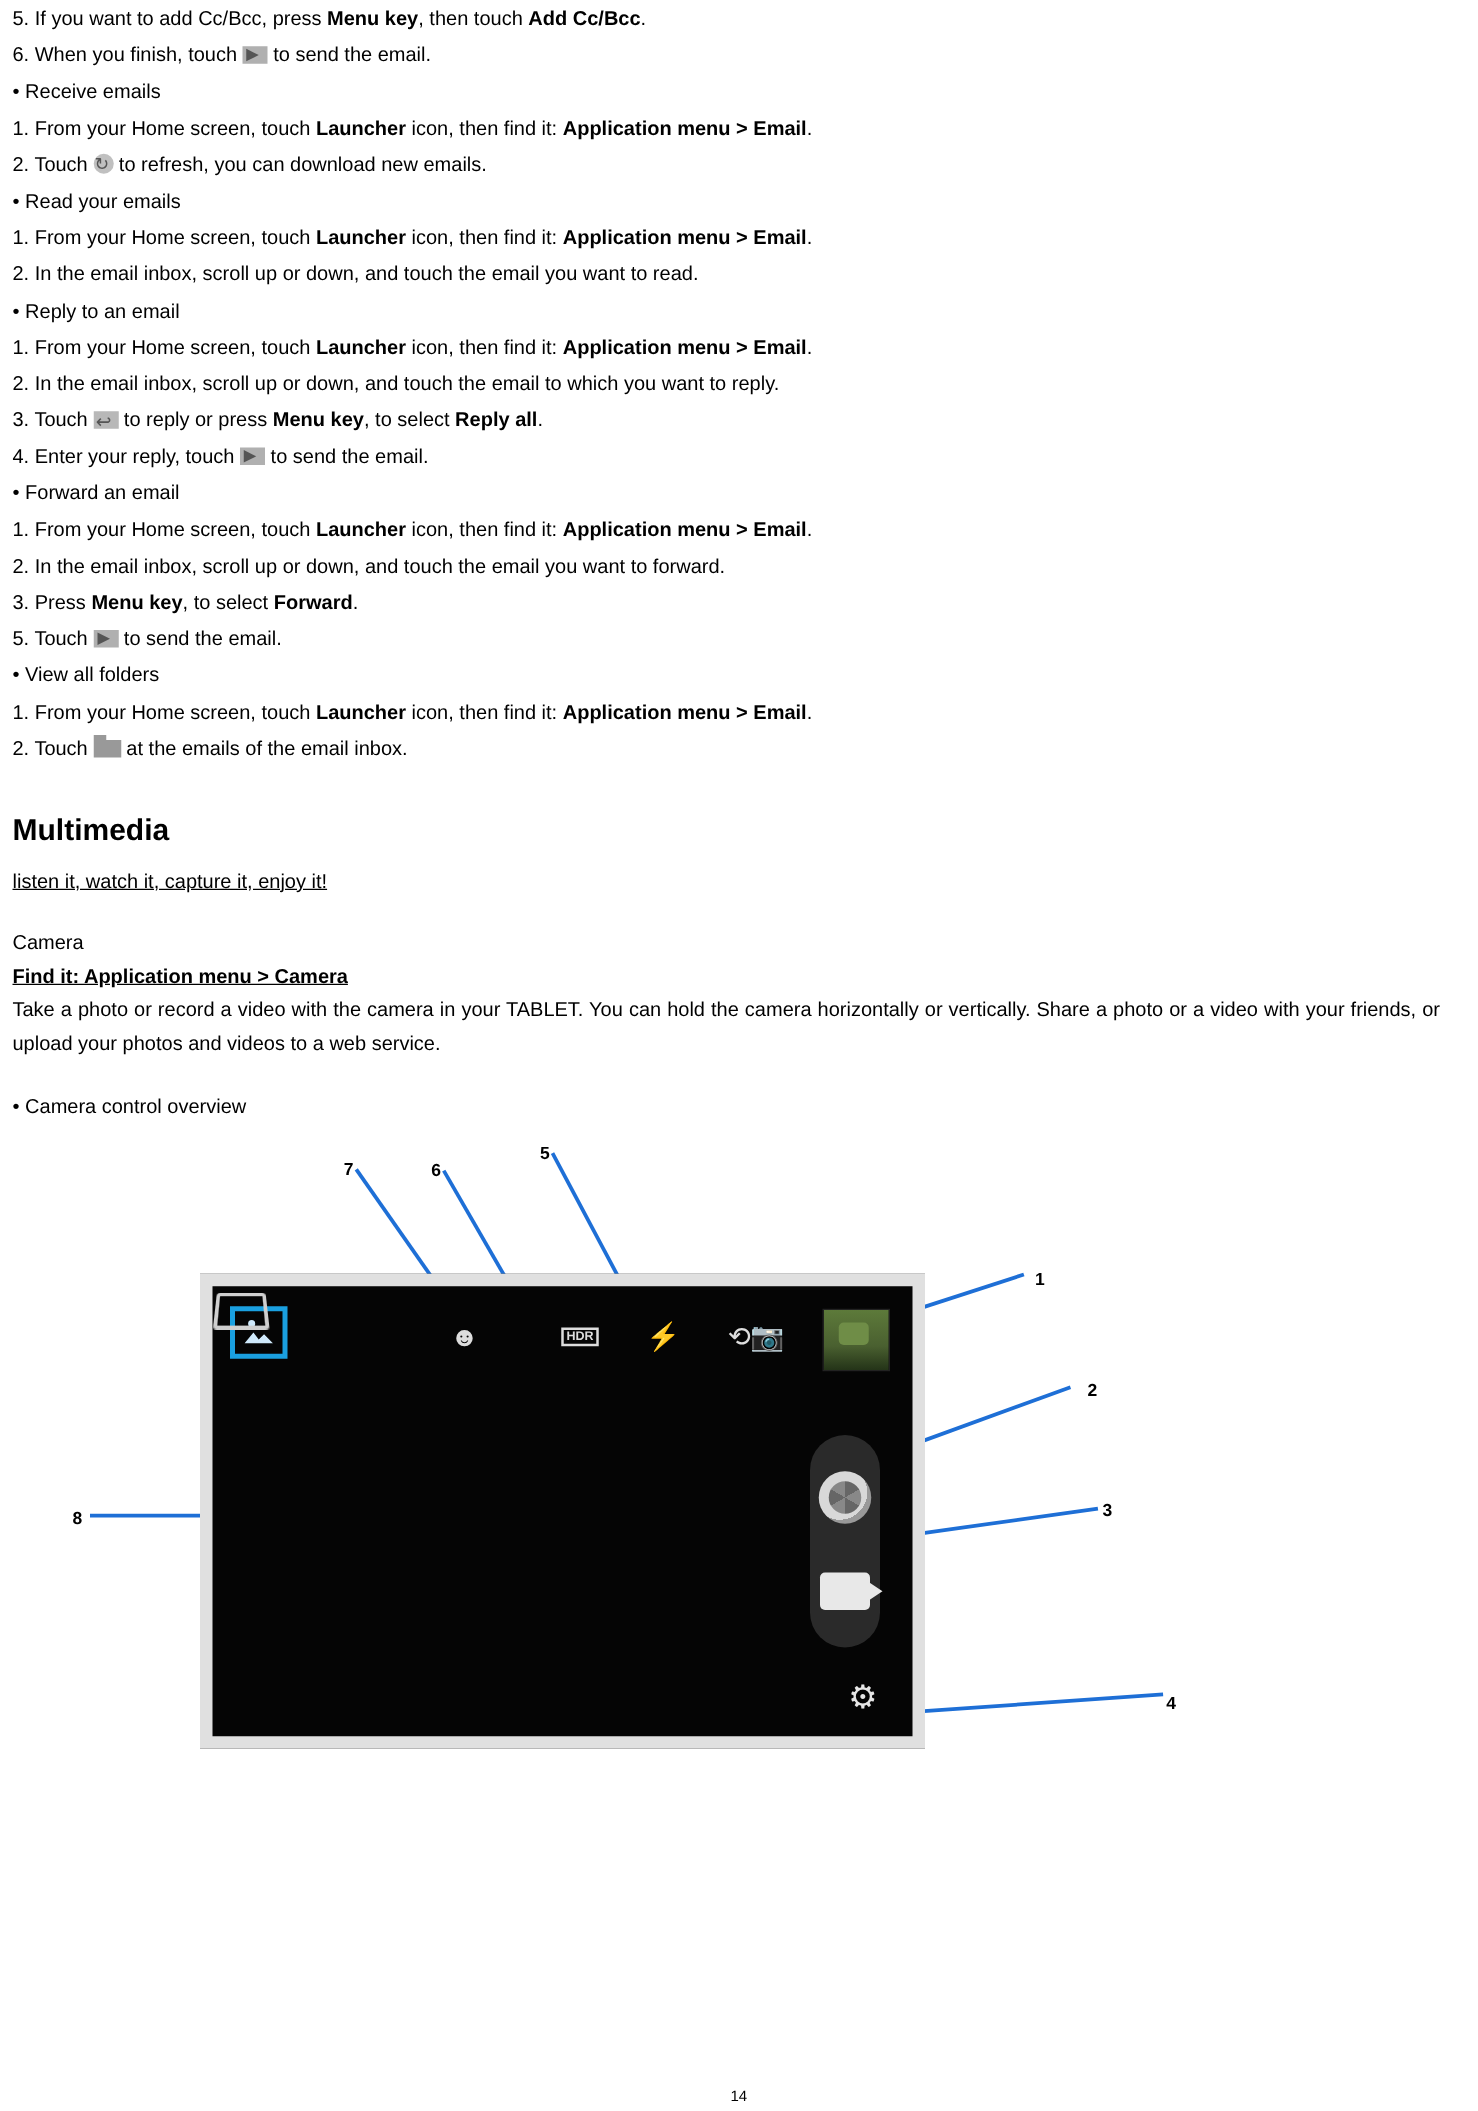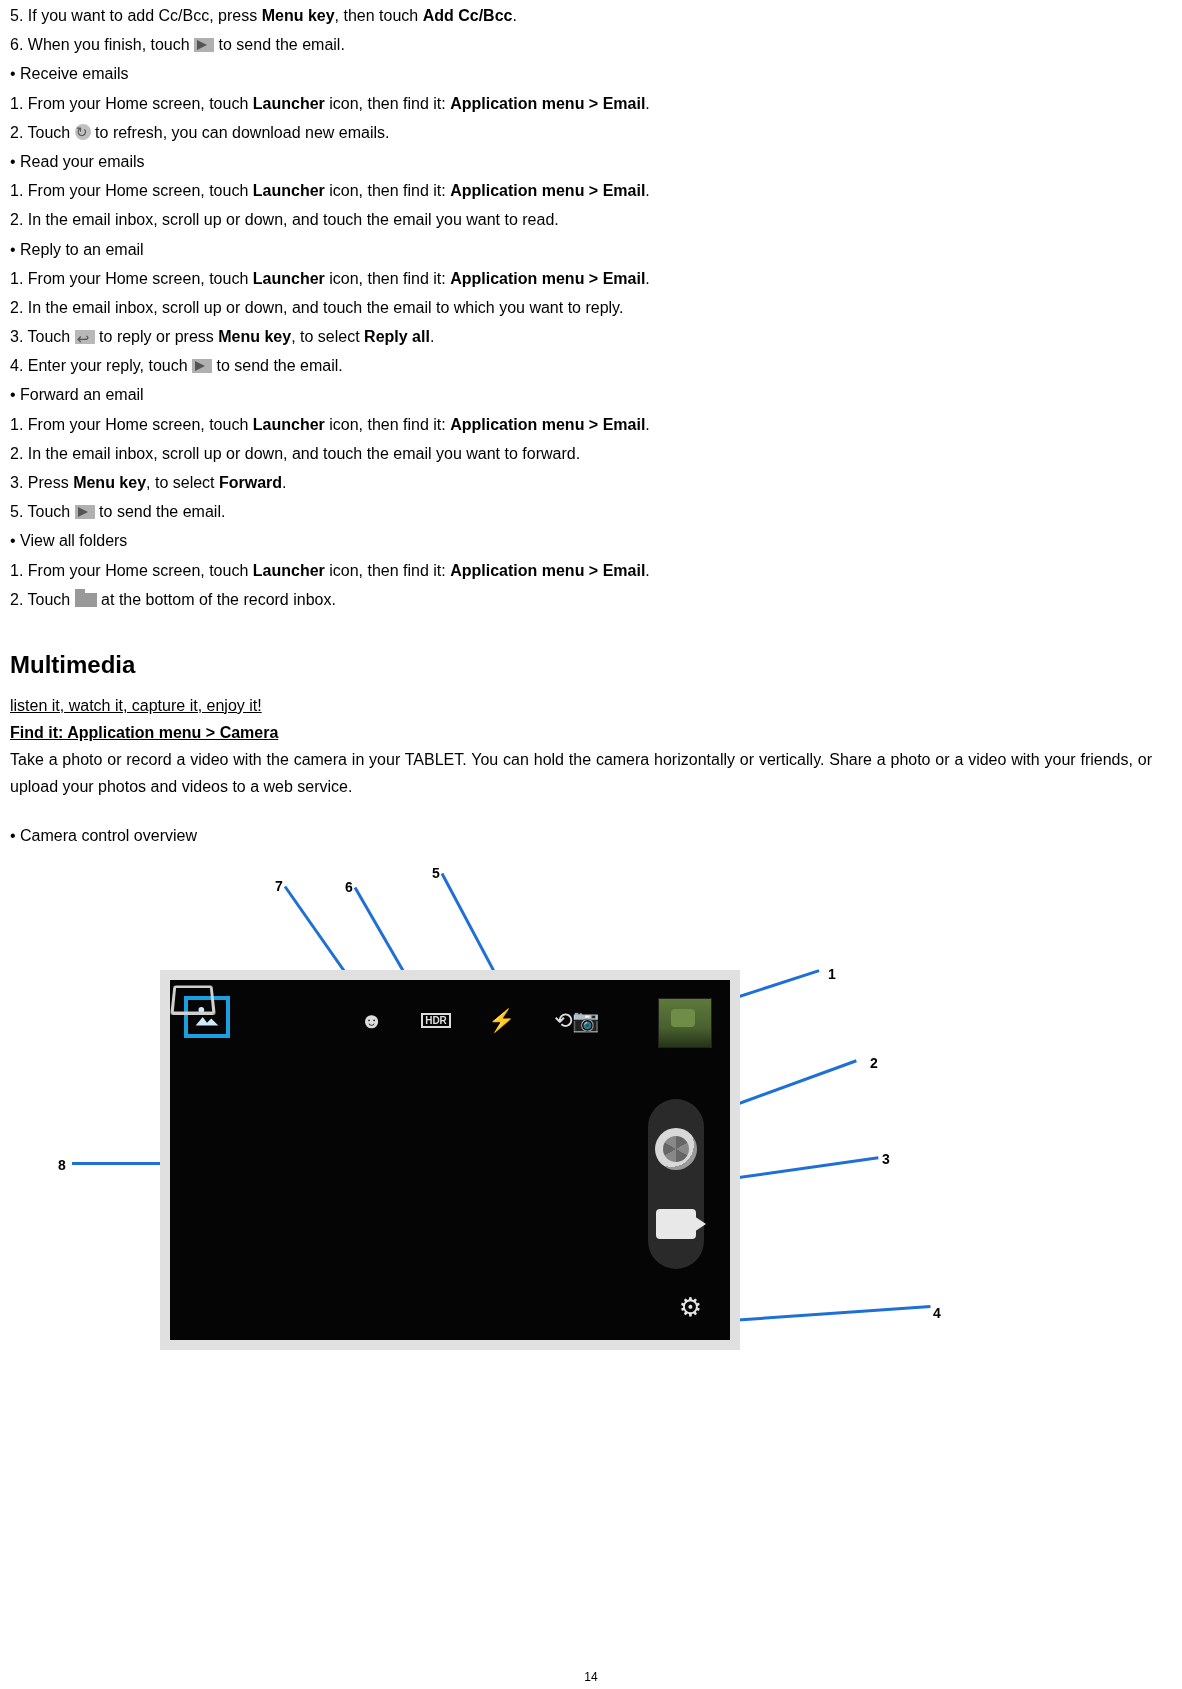--- a/index.html
+++ b/index.html
@@ -125,21 +125,21 @@
     top: 18px;
     left: 190px;
     display: flex;
     gap: 38px;
     align-items: center;
   }
   .ticon { color: #ddd; font-size: 22px; }
   .hdr {
     display:flex; align-items:flex-end; gap:1px;
     color:#ddd; font-size:10px; font-weight:bold;
-    border:2px solid #ddd; padding:1px 2px 0 2px; line-height:1;
+    border:2px solid #ddd; padding:1px 2px 0 2px; line-height:1;margin-left:28px;
   }
   .thumb {
     position:absolute;
     right: 18px; top: 14px;
     width: 52px; height: 48px;
     background: linear-gradient(180deg,#5d7a3a 0%, #4a6030 60%, #243418 100%);
     border:1px solid #222;
   }
   .thumb::after{
     content:""; position:absolute; left:12px; top:10px; width:24px; height:18px;
@@ -241,26 +241,27 @@
     </p>
     <p class="line">
       <span>5. Touch </span><span class="icon icon-send"></span><span> to send the email.</span>
     </p>
 
     <p class="line bullet">• <span>View all folders</span></p>
     <p class="line">
       <span>1. From your Home screen, touch </span><span class="bold">Launcher</span><span> icon, then find it: </span><span class="bold">Application menu &gt; Email</span><span>.</span>
     </p>
     <p class="line">
-      <span>2. Touch </span><span class="icon icon-folder"></span><span> at the bottom of the record inbox.</span>
+      <span>2. Touch </span><span class="icon icon-folder"></span><span> at the emails of the email inbox.</span>
     </p>
 
     <h2 class="section">Multimedia</h2>
     <p class="underline">listen it, watch it, capture it, enjoy it!</p>
 
+    <p class="camera-title">Camera</p>
     <p class="findit">Find it: Application menu &gt; Camera</p>
     <p class="justify">Take a photo or record a video with the camera in your TABLET. You can hold the camera horizontally or vertically. Share a photo or a video with your friends, or upload your photos and videos to a web service.</p>
 
     <p class="line bullet" style="margin-top:22px;">• <span>Camera control overview</span></p>
 
     <div class="camera-wrap">
 
       <span class="num" style="left:275px; top:15px;">7</span>
       <span class="num" style="left:345px; top:16px;">6</span>
       <span class="num" style="left:432px; top:2px;">5</span>

